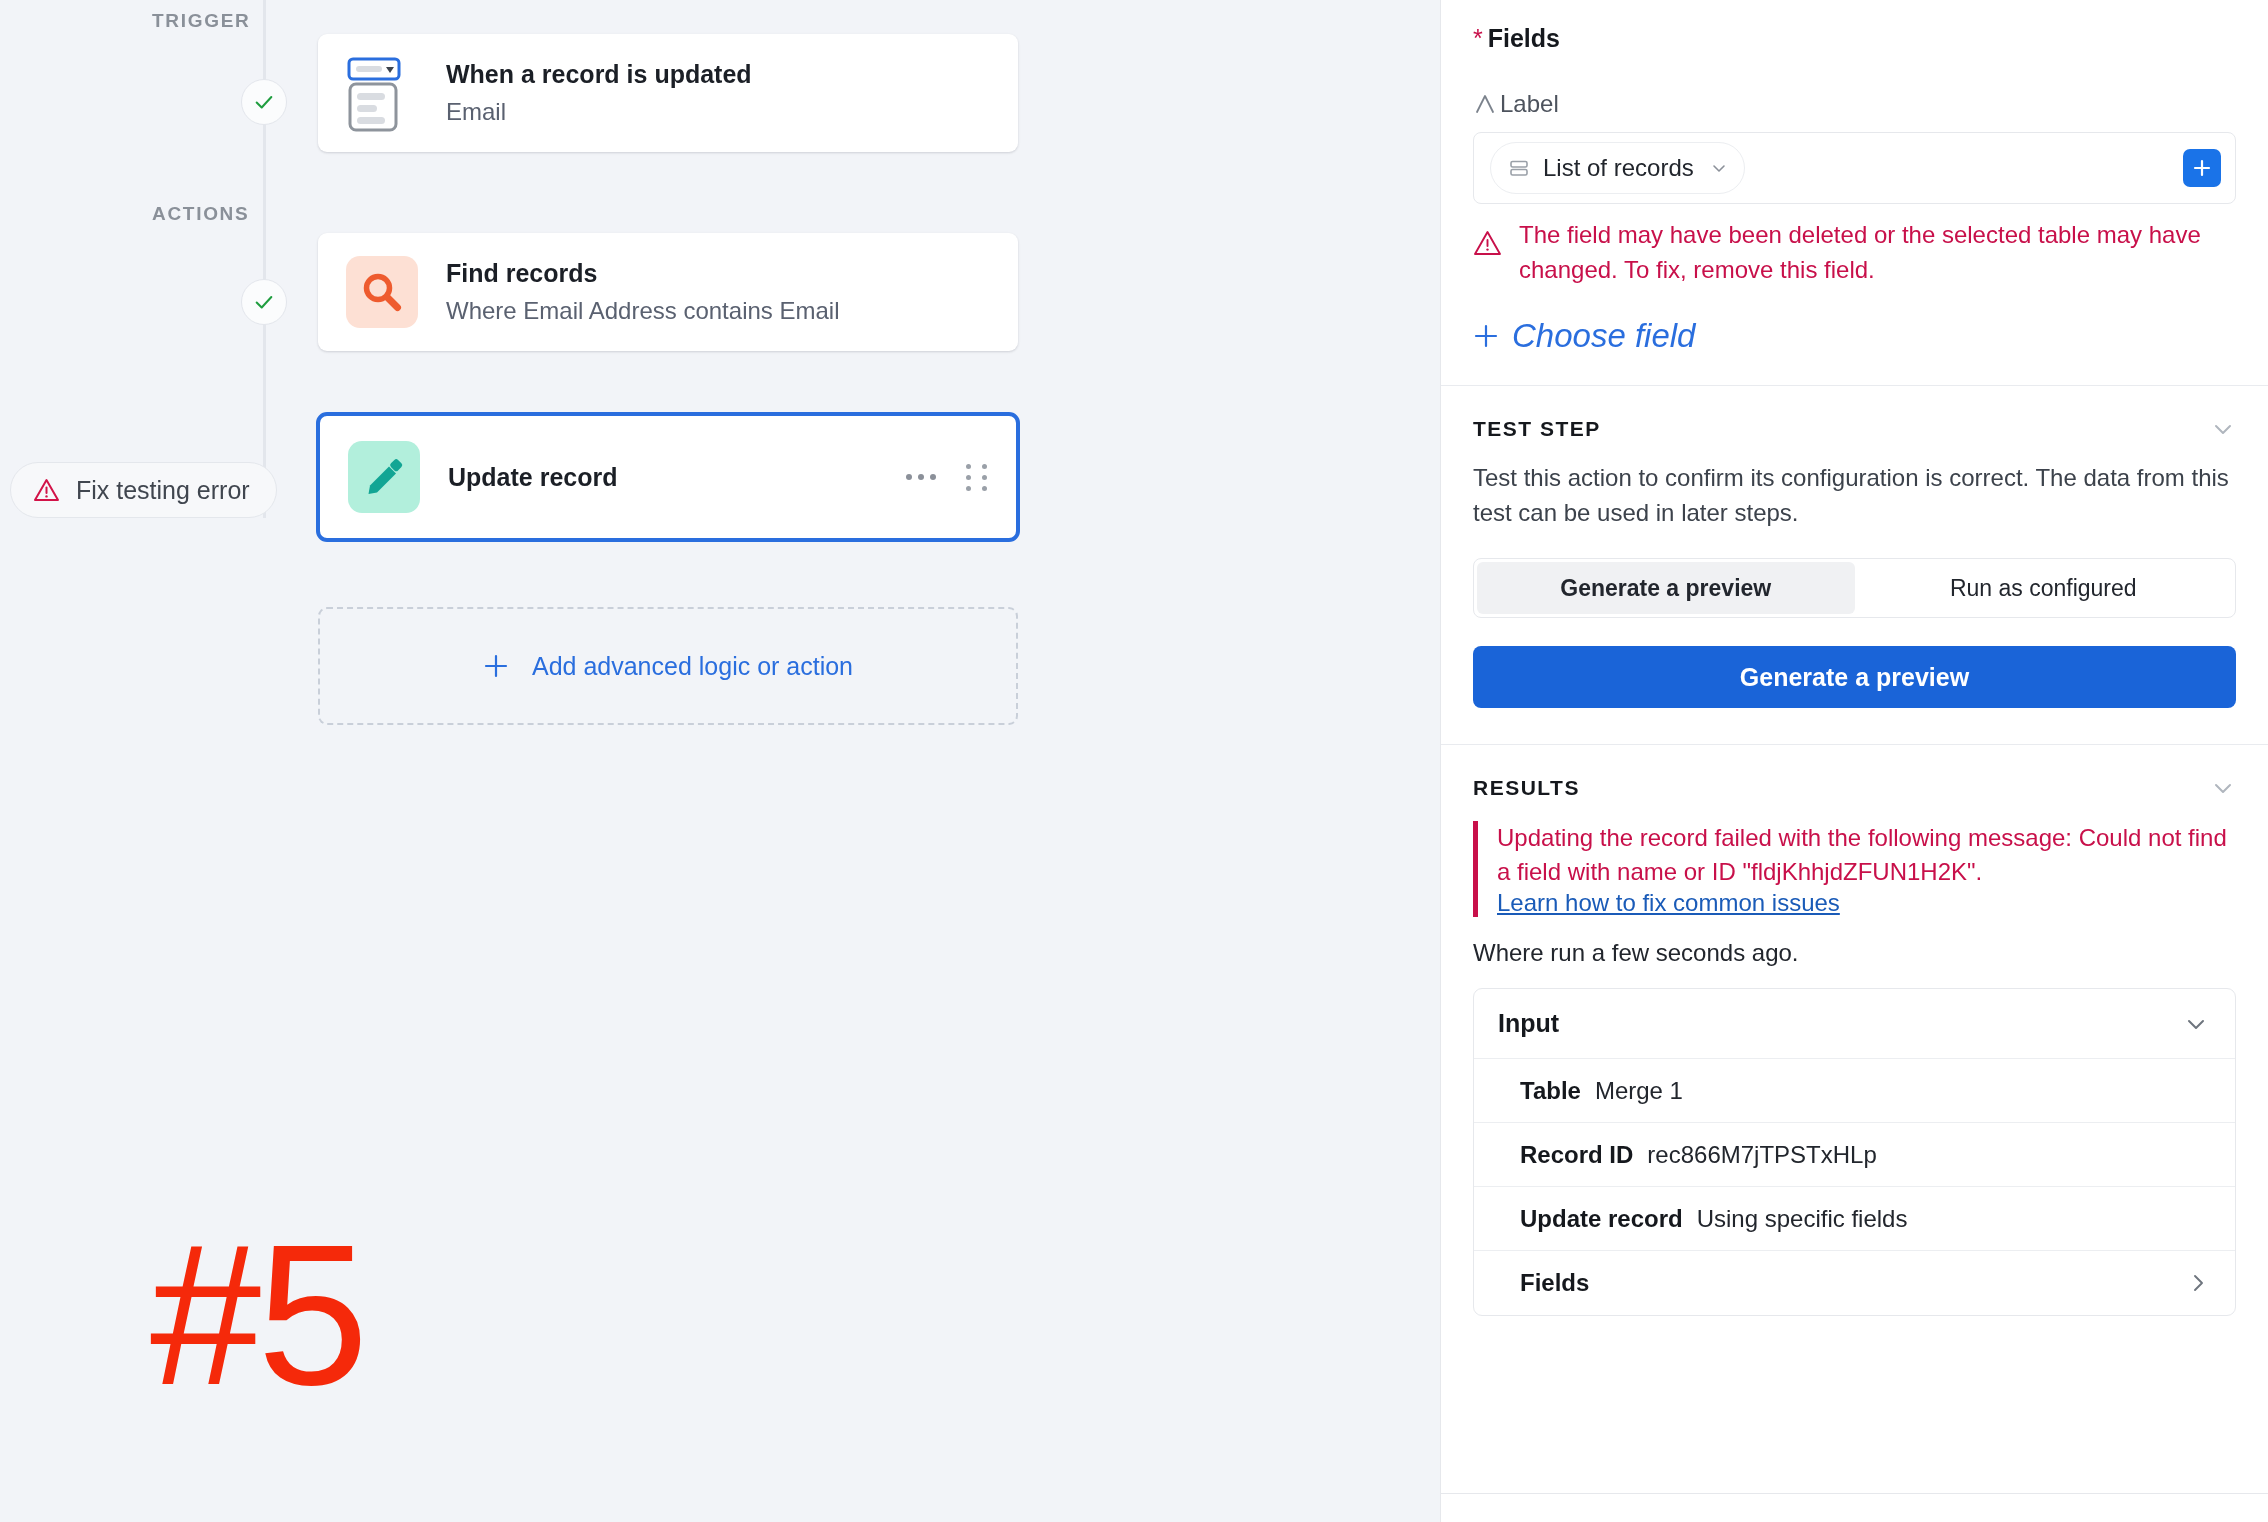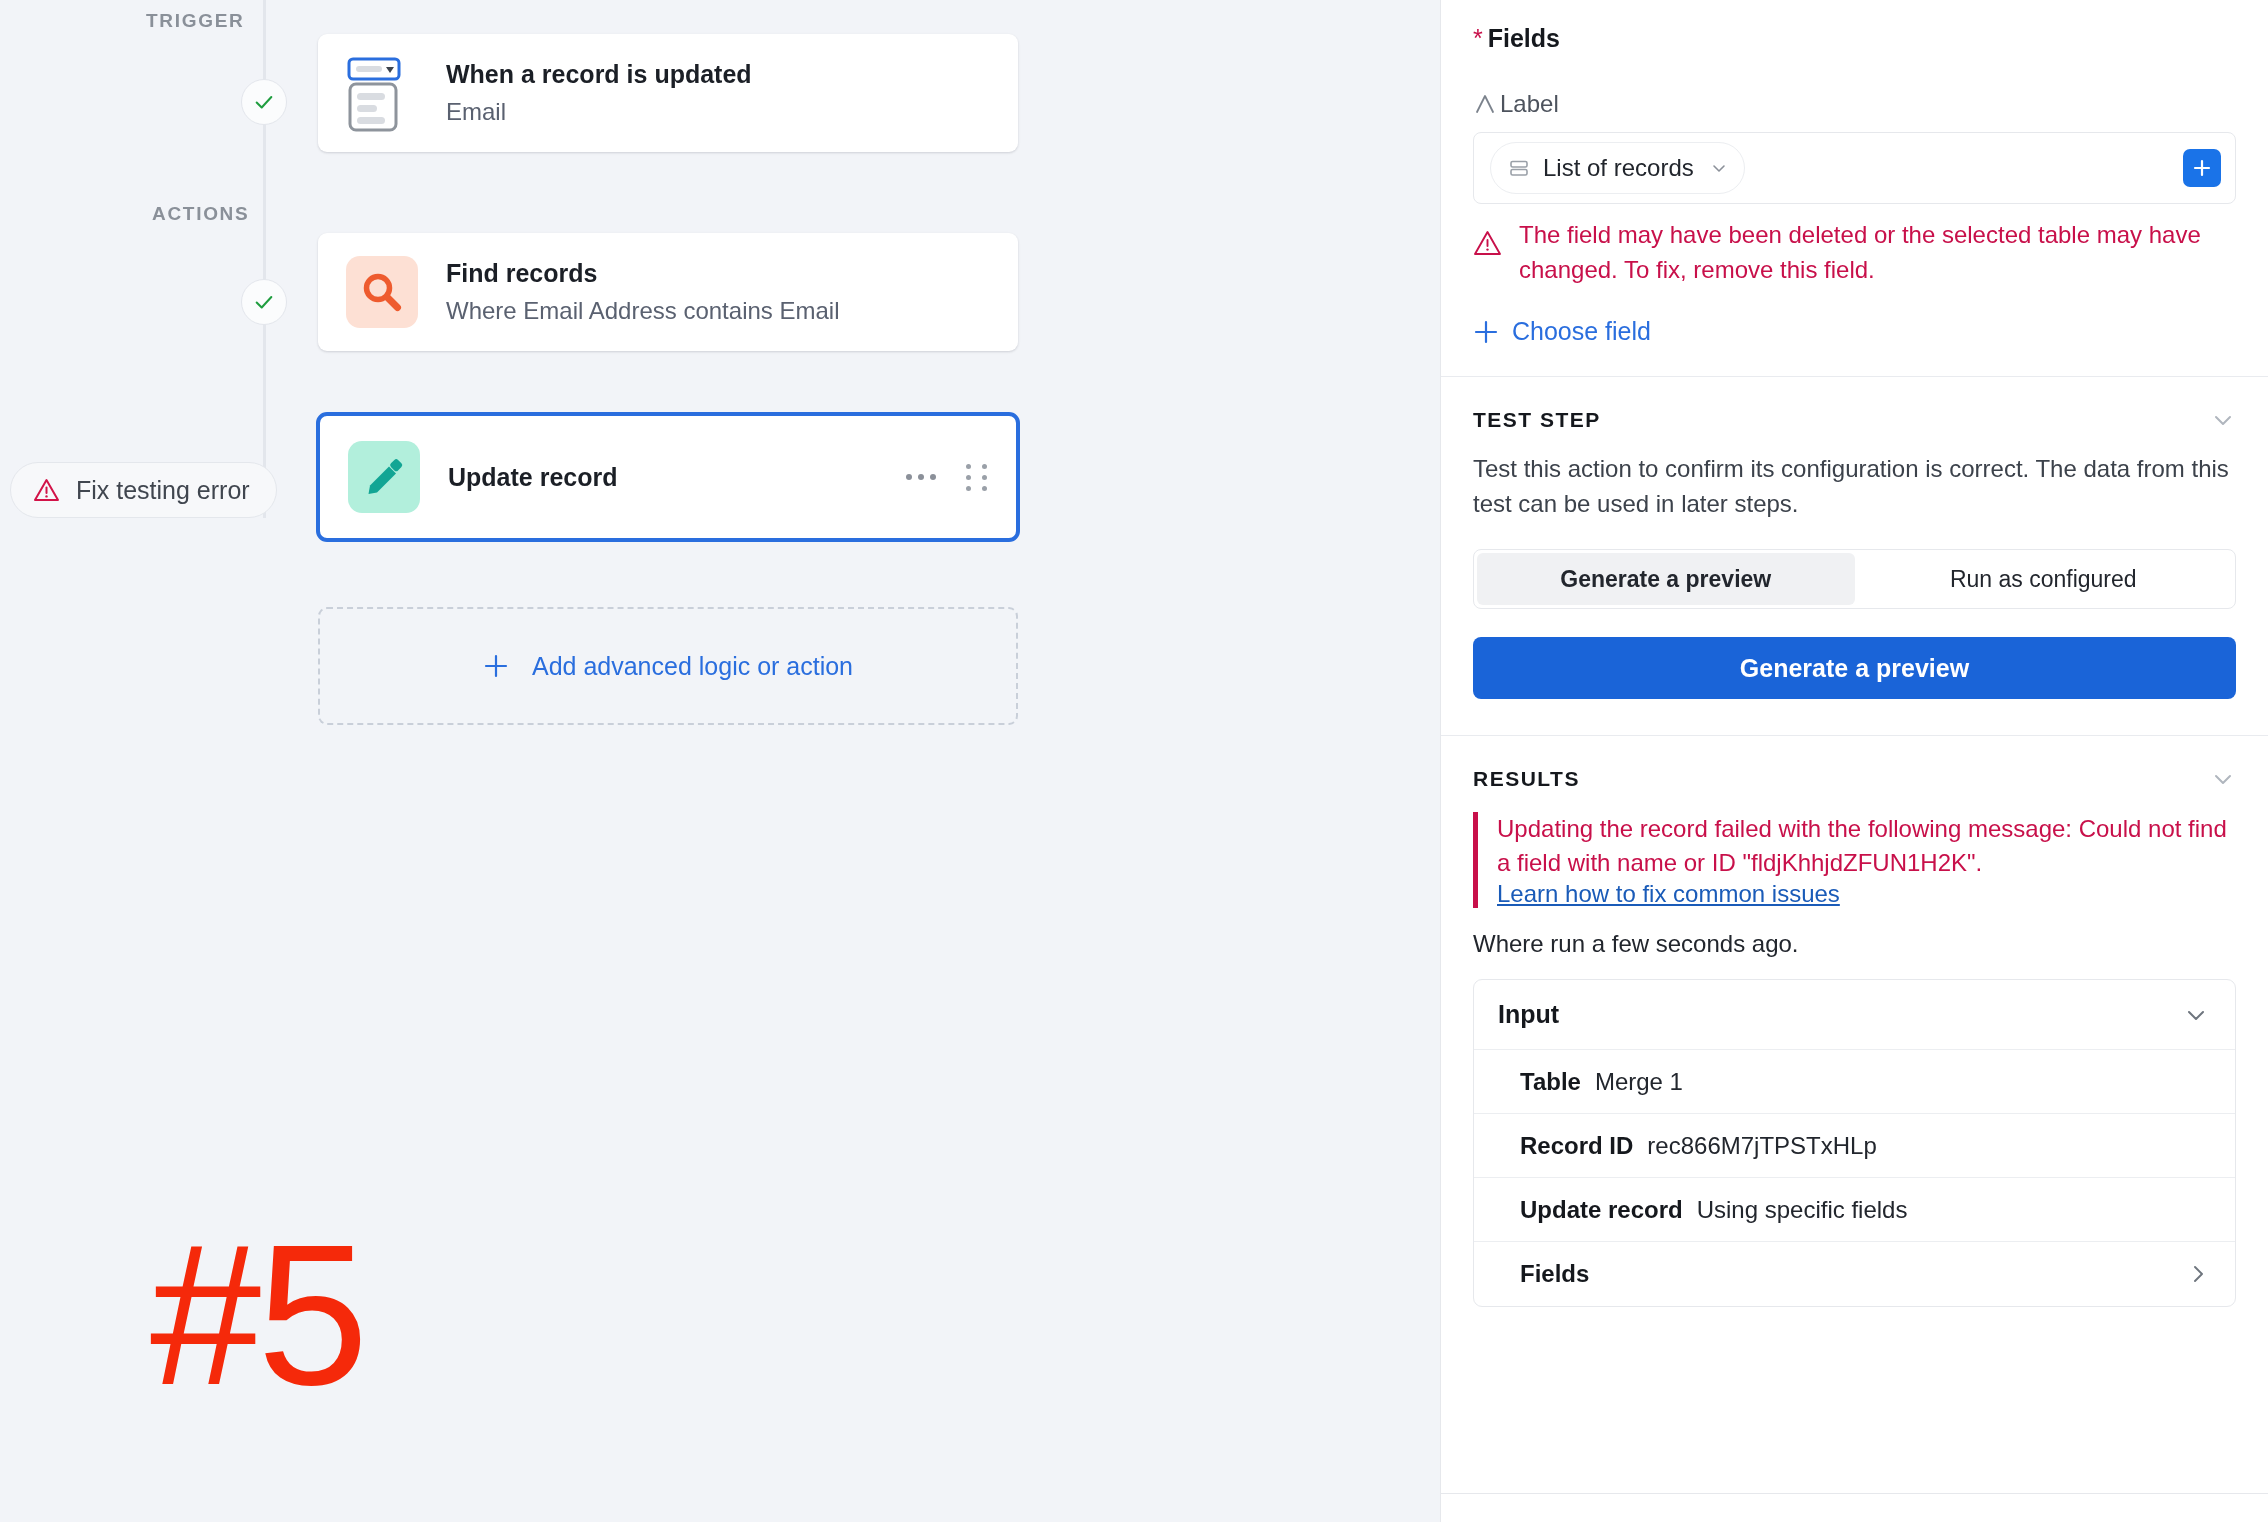--- a/index.html
+++ b/index.html
@@ -21,21 +21,21 @@
   .rail {
     position: absolute; left: 263px; top: 0; width: 3px; height: 500px;
     background: #e3e6ec;
   }
   .rail-seg2 { top: 178px; height: 340px; }
   .section-label {
     position: absolute;
     font-size: 19px; font-weight: 700; letter-spacing: 1.7px;
     color: #8a9099; text-transform: uppercase;
   }
-  .lbl-trigger { left: 146px; top: 10px; text-align: center; }
+  .lbl-trigger { left: 152px; top: 10px; text-align: center; }
   .lbl-actions { left: 152px; top: 203px; }
 
   .node-dot {
     position: absolute; width: 46px; height: 46px; border-radius: 50%;
     background: #fbfcfd; border: 1.5px solid #e3e6ec;
     display: flex; align-items: center; justify-content: center;
   }
   .node-dot.d1 { left: 241px; top: 79px; }
   .node-dot.d2 { left: 241px; top: 279px; }
   .check { width: 22px; height: 22px; }
@@ -157,21 +157,21 @@
   }
   .err-body { display: flex; gap: 17px; margin-top: 14px; }
   .err-warn { width: 29px; height: 29px; flex: 0 0 29px; margin-top: 11px; }
   .err-text { font-size: 24px; line-height: 1.44; color: #c8104a; }
 
   .choose-row {
     display: flex; align-items: center; gap: 13px;
     margin-top: 30px; padding-bottom: 30px;
   }
   .choose-plus { width: 26px; height: 26px; flex: 0 0 26px; }
-  .choose-text { font-size: 25px; color: #2a6ede; }
+  .choose-text { font-size: 33px; color: #2a6ede; font-style: italic; }
 
   .sec-header {
     display: flex; align-items: center;
     padding-top: 30px;
   }
   .sec-header h3 {
     font-size: 21px; font-weight: 700; letter-spacing: 1.5px;
     color: #15181d; text-transform: uppercase;
   }
   .chev-down { margin-left: auto; width: 26px; height: 26px; flex: 0 0 26px; }

